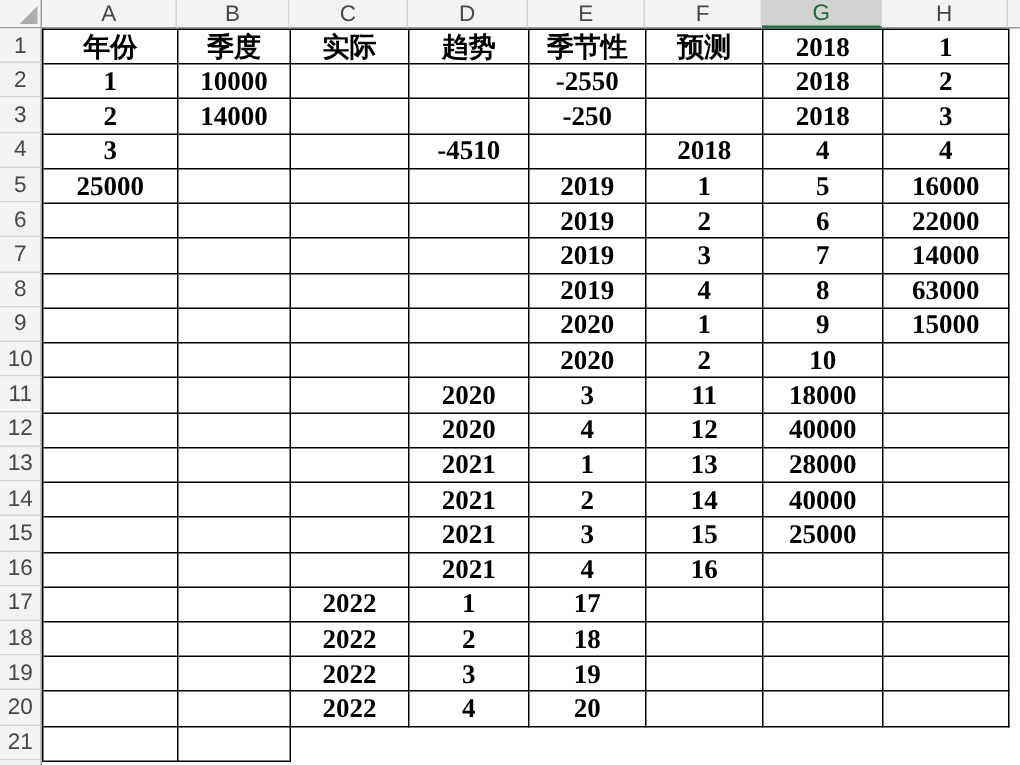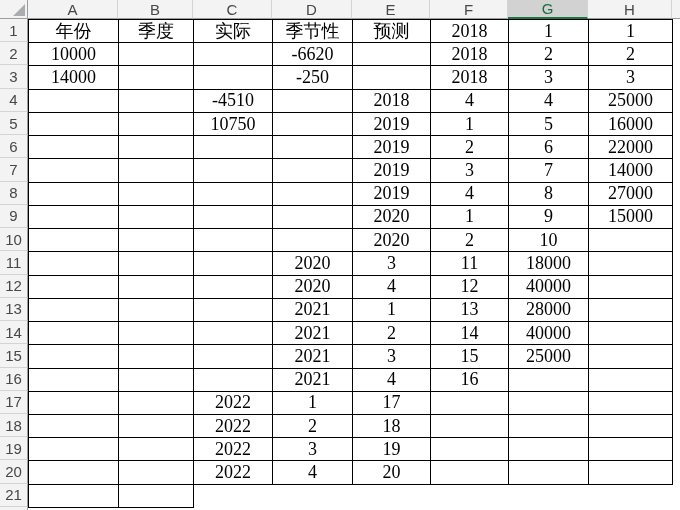--- a/index.html
+++ b/index.html
@@ -24,21 +24,21 @@
   .row-headers{position:absolute;left:0;top:19px;width:28px;}
   .row-h{box-sizing:border-box;width:28px;height:23.238px;background:#f3f3f3;
           border-right:1px solid #9c9c9c;border-bottom:1px solid #d4d4d4;
           color:#474747;font:15px "Liberation Sans",sans-serif;
           display:flex;align-items:center;justify-content:center;}
   .row-h.partial{height:3px;border-bottom:none;}
   
   .grid{position:absolute;left:28px;top:19px;display:grid;
           grid-template-columns:90px 75px 79px 80px 78px 78px 80px 84px;
           grid-auto-rows:23.238px;border-top:1px solid #000;border-left:1px solid #000;
-          background:#fff;}
+          background:#fff;font-weight:bold;}
   .cell{box-sizing:border-box;border-right:1px solid #000;border-bottom:1px solid #000;
           display:flex;align-items:center;justify-content:center;
           font-size:18px;color:#000;white-space:nowrap;overflow:hidden;}
 </style>
 </head>
 <body>
 
 <div class="sheet">
   <div class="corner">
     <div class="tri"></div>
@@ -75,29 +75,30 @@
       <div class="row-h">18</div>
       <div class="row-h">19</div>
       <div class="row-h">20</div>
       <div class="row-h">21</div>
       <div class="row-h partial"></div>
     </div>
   <div class="grid" id="grid">
       <div class="cell">年份</div>
       <div class="cell">季度</div>
       <div class="cell">实际</div>
+      <div class="cell">趋势</div>
       <div class="cell">季节性</div>
       <div class="cell">预测</div>
       <div class="cell">2018</div>
       <div class="cell">1</div>
       <div class="cell">1</div>
       <div class="cell">10000</div>
       <div class="cell"></div>
       <div class="cell"></div>
-      <div class="cell">-6620</div>
+      <div class="cell">-2550</div>
       <div class="cell"></div>
       <div class="cell">2018</div>
       <div class="cell">2</div>
       <div class="cell">2</div>
       <div class="cell">14000</div>
       <div class="cell"></div>
       <div class="cell"></div>
       <div class="cell">-250</div>
       <div class="cell"></div>
       <div class="cell">2018</div>
@@ -106,21 +107,20 @@
       <div class="cell"></div>
       <div class="cell"></div>
       <div class="cell">-4510</div>
       <div class="cell"></div>
       <div class="cell">2018</div>
       <div class="cell">4</div>
       <div class="cell">4</div>
       <div class="cell">25000</div>
       <div class="cell"></div>
       <div class="cell"></div>
-      <div class="cell">10750</div>
       <div class="cell"></div>
       <div class="cell">2019</div>
       <div class="cell">1</div>
       <div class="cell">5</div>
       <div class="cell">16000</div>
       <div class="cell"></div>
       <div class="cell"></div>
       <div class="cell"></div>
       <div class="cell"></div>
       <div class="cell">2019</div>
@@ -135,21 +135,21 @@
       <div class="cell">3</div>
       <div class="cell">7</div>
       <div class="cell">14000</div>
       <div class="cell"></div>
       <div class="cell"></div>
       <div class="cell"></div>
       <div class="cell"></div>
       <div class="cell">2019</div>
       <div class="cell">4</div>
       <div class="cell">8</div>
-      <div class="cell">27000</div>
+      <div class="cell">63000</div>
       <div class="cell"></div>
       <div class="cell"></div>
       <div class="cell"></div>
       <div class="cell"></div>
       <div class="cell">2020</div>
       <div class="cell">1</div>
       <div class="cell">9</div>
       <div class="cell">15000</div>
       <div class="cell"></div>
       <div class="cell"></div>

